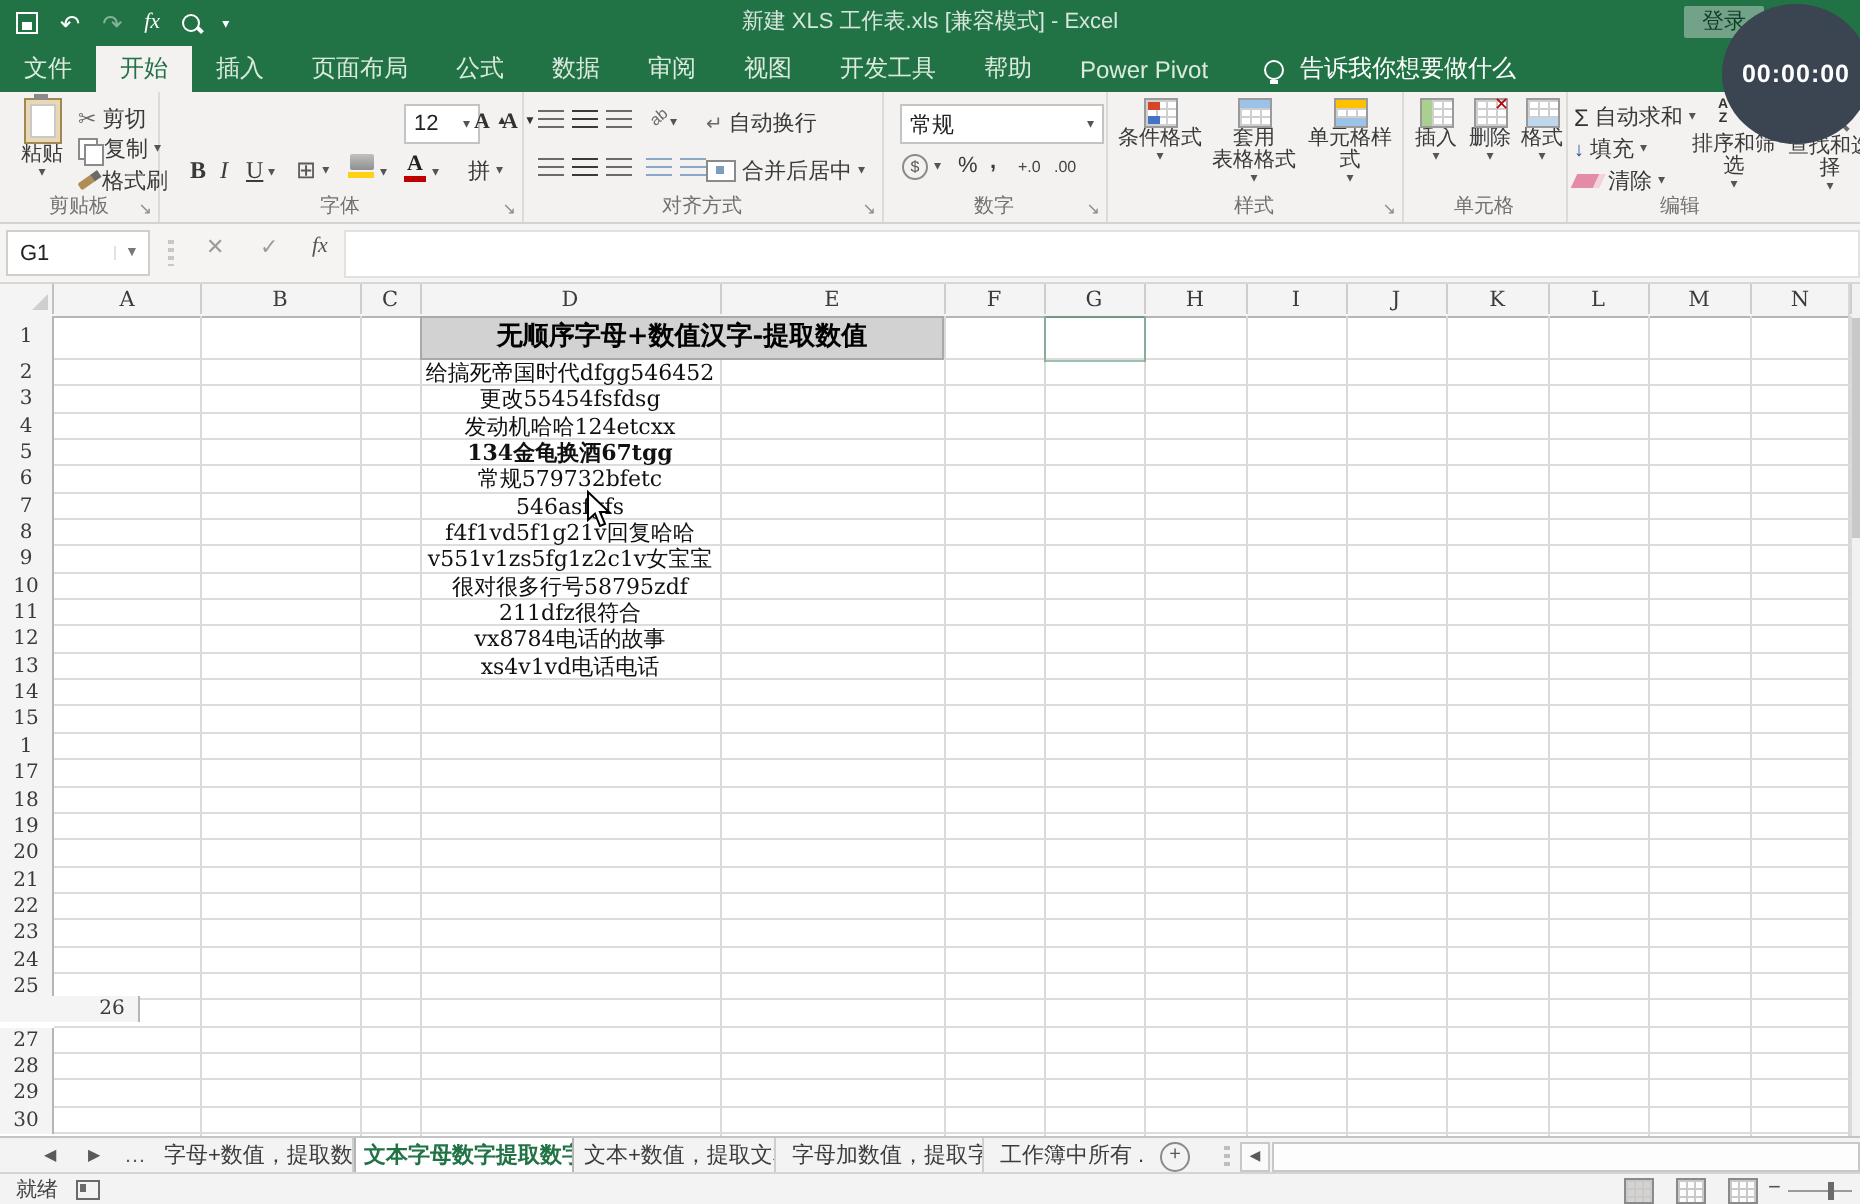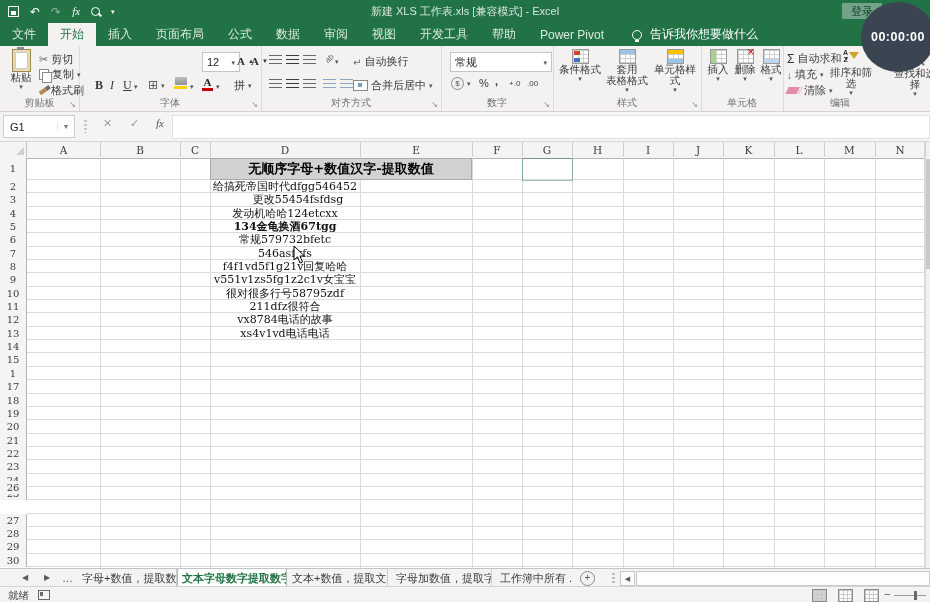--- a/index.html
+++ b/index.html
@@ -363,21 +363,21 @@
       <div class="sb" style="left:4px;top:21px;">
         <span class="fill-i"></span>
         <span>填充</span>
         <span class="car"></span>
       </div>
       <div class="sb" style="left:4px;top:37px;">
         <span class="eraser"></span>
         <span>清除</span>
         <span class="car"></span>
       </div>
-      <div class="bb" style="left:46px;width:44px;align-items:center;">
+      <div class="bb" style="left:62px;width:44px;align-items:center;">
         <span class="sortico">
             <span class="az">A
 Z</span>
             <span class="fun"></span>
           </span>
         <span>排序和筛选</span>
         <span class="car"></span>
       </div>
       <div class="bb" style="left:110px;width:44px;">
         <span class="magl" style="margin-top:3px;"></span>
@@ -477,33 +477,33 @@
       <div class="rownum" style="top: 291.555px; height: 13.345px; line-height: 13.345px;">21</div>
       <div class="hline" style="top: 303.9px;"></div>
       <div class="rownum" style="top: 304.9px; height: 13.345px; line-height: 13.345px;">22</div>
       <div class="hline" style="top: 317.245px;"></div>
       <div class="rownum" style="top: 318.245px; height: 13.345px; line-height: 13.345px;">23</div>
       <div class="hline" style="top: 330.59px;"></div>
       <div class="rownum" style="top: 331.59px; height: 13.345px; line-height: 13.345px;">24</div>
       <div class="hline" style="top: 343.935px;"></div>
       <div class="rownum" style="top: 344.935px; height: 13.345px; line-height: 13.345px;">25</div>
       <div class="hline" style="top: 357.28px;"></div>
-      <div class="rownum" style="top: 339px; height: 13.345px; line-height: 13.345px;">26</div>
+      <div class="rownum" style="top: 356px; height: 13.345px; line-height: 13.345px; padding-left: 43px;">26</div>
       <div class="hline" style="top: 370.625px;"></div>
       <div class="rownum" style="top: 371.625px; height: 13.345px; line-height: 13.345px;">27</div>
       <div class="hline" style="top: 383.97px;"></div>
       <div class="rownum" style="top: 384.97px; height: 13.345px; line-height: 13.345px;">28</div>
       <div class="hline" style="top: 397.315px;"></div>
       <div class="rownum" style="top: 398.315px; height: 13.345px; line-height: 13.345px;">29</div>
       <div class="hline" style="top: 410.66px;"></div>
       <div class="rownum" style="top: 411.66px; height: 13.345px; line-height: 13.345px;">30</div>
       <div class="hline" style="top: 424.005px;"></div>
       <div class="titlecell" style="left: 210px; width: 262px; top: 16px; height: 22px;">无顺序字母+数值汉字-提取数值</div>
       <div class="dcell" style="left: 210px; width: 150px; top: 38px; height: 13.345px;">给搞死帝国时代dfgg546452</div>
-      <div class="dcell" style="left: 210px; width: 150px; top: 51.345px; height: 13.345px; margin-left: 13px;">更改55454fsfdsg</div>
+      <div class="dcell" style="left: 210px; width: 150px; top: 51.345px; height: 13.345px;">更改55454fsfdsg</div>
       <div class="dcell" style="left: 210px; width: 150px; top: 64.69px; height: 13.345px;">发动机哈哈124etcxx</div>
       <div class="dcell" style="left: 210px; width: 150px; top: 78.035px; height: 13.345px; font-weight: bold;">134金龟换酒67tgg</div>
       <div class="dcell" style="left: 210px; width: 150px; top: 91.38px; height: 13.345px;">常规579732bfetc</div>
       <div class="dcell" style="left: 210px; width: 150px; top: 104.725px; height: 13.345px;">546asfgfs</div>
       <div class="dcell" style="left: 210px; width: 150px; top: 118.07px; height: 13.345px;">f4f1vd5f1g21v回复哈哈</div>
       <div class="dcell" style="left: 210px; width: 150px; top: 131.415px; height: 13.345px;">v551v1zs5fg1z2c1v女宝宝</div>
       <div class="dcell" style="left: 210px; width: 150px; top: 144.76px; height: 13.345px;">很对很多行号58795zdf</div>
       <div class="dcell" style="left: 210px; width: 150px; top: 158.105px; height: 13.345px;">211dfz很符合</div>
       <div class="dcell" style="left: 210px; width: 150px; top: 171.45px; height: 13.345px;">vx8784电话的故事</div>
       <div class="dcell" style="left: 210px; width: 150px; top: 184.795px; height: 13.345px;">xs4v1vd电话电话</div>

